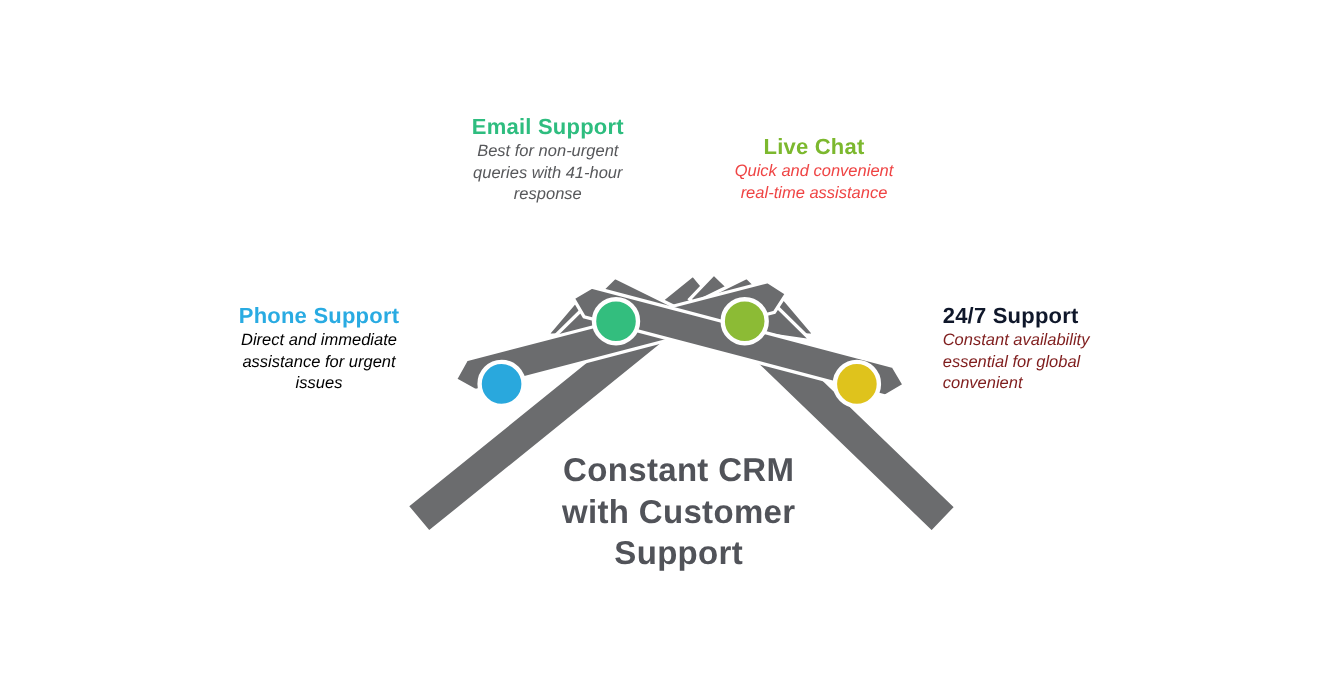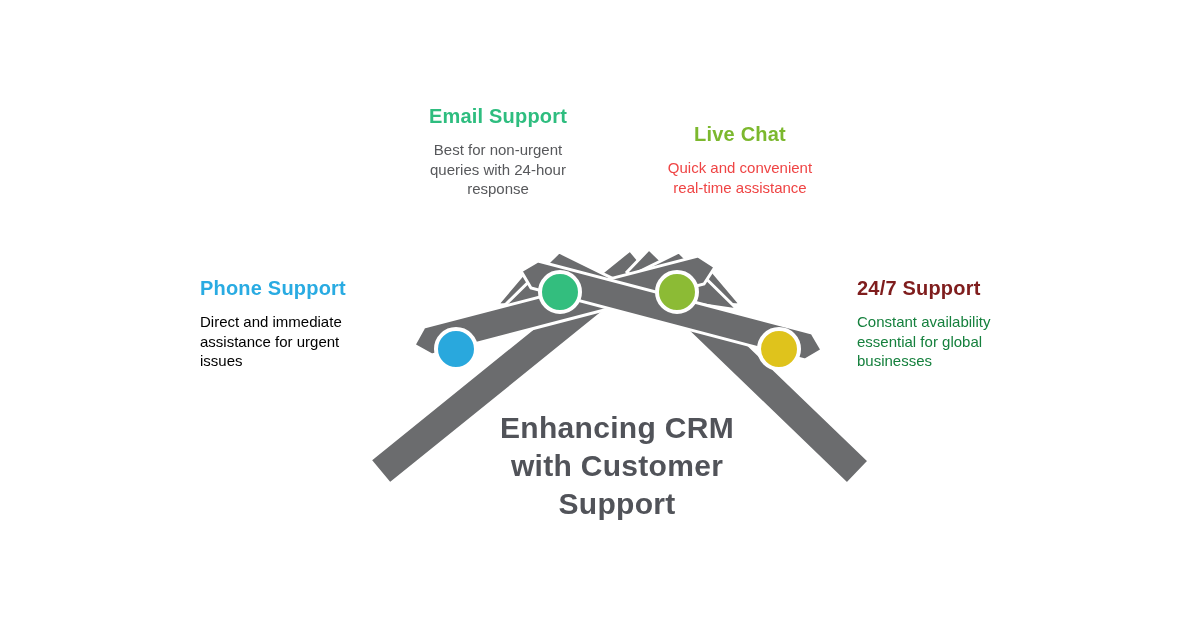--- a/index.html
+++ b/index.html
@@ -14,27 +14,27 @@
     position:absolute;left:0;top:0;width:1200px;height:628px;
   }
   .item{position:absolute;}
   .item .heading{
     font-size:20px;
     font-weight:bold;
     line-height:24px;
     letter-spacing:0.2px;
   }
   .item .desc{
-    margin-top:12px;
     font-size:15px;
     line-height:19.5px;
+    font-style:italic;
   }
   .item .desc span{display:block;}
   .align-center{text-align:center;}
-  .align-right{text-align:left;}
+  .align-right{text-align:center;}
   .align-left{text-align:left;}
   #item-email{left:398px;top:104px;width:200px;}
   #item-livechat{left:640px;top:122px;width:200px;}
   #item-phone{left:200px;top:276px;width:180px;}
   #item-247{left:857px;top:276px;width:180px;}
   .title{
     position:absolute;
     left:437px;top:409px;width:360px;
     text-align:center;
     font-size:30px;
@@ -65,21 +65,21 @@
     <circle cx="456" cy="349" r="20" stroke="#ffffff" stroke-width="4" fill="#29A8DD"></circle>
     <circle cx="560" cy="292" r="20" stroke="#ffffff" stroke-width="4" fill="#33BE7E"></circle>
     <circle cx="677" cy="292" r="20" stroke="#ffffff" stroke-width="4" fill="#8CBB35"></circle>
     <circle cx="779" cy="349" r="20" stroke="#ffffff" stroke-width="4" fill="#DFC31C"></circle>
   </svg>
 
   <div class="item align-center" id="item-email">
     <div class="heading" style="color: rgb(46, 189, 127);">Email Support</div>
     <div class="desc" style="color: rgb(87, 88, 91);">
       <span>Best for non-urgent</span>
-      <span>queries with 24-hour</span>
+      <span>queries with 41-hour</span>
       <span>response</span>
     </div>
   </div>
 
   <div class="item align-center" id="item-livechat">
     <div class="heading" style="color: rgb(124, 184, 46);">Live Chat</div>
     <div class="desc" style="color: #ef4444;">
       <span>Quick and convenient</span>
       <span>real-time assistance</span>
     </div>
@@ -88,27 +88,27 @@
   <div class="item align-right" id="item-phone">
     <div class="heading" style="color: rgb(41, 171, 226);">Phone Support</div>
     <div class="desc" style="color: #000000;">
       <span>Direct and immediate</span>
       <span>assistance for urgent</span>
       <span>issues</span>
     </div>
   </div>
 
   <div class="item align-left" id="item-247">
-    <div class="heading" style="color: #7f1d1d;">24/7 Support</div>
-    <div class="desc" style="color: #15803d;">
+    <div class="heading" style="color: #0f172a;">24/7 Support</div>
+    <div class="desc" style="color: #7f1d1d;">
       <span>Constant availability</span>
       <span>essential for global</span>
-      <span>businesses</span>
+      <span>convenient</span>
     </div>
   </div>
 
   <div class="title" style="color: rgb(81, 83, 89);">
-    <span>Enhancing CRM</span>
+    <span>Constant CRM</span>
     <span>with Customer</span>
     <span>Support</span>
   </div>
 
 </div>
 
 </body></html>

